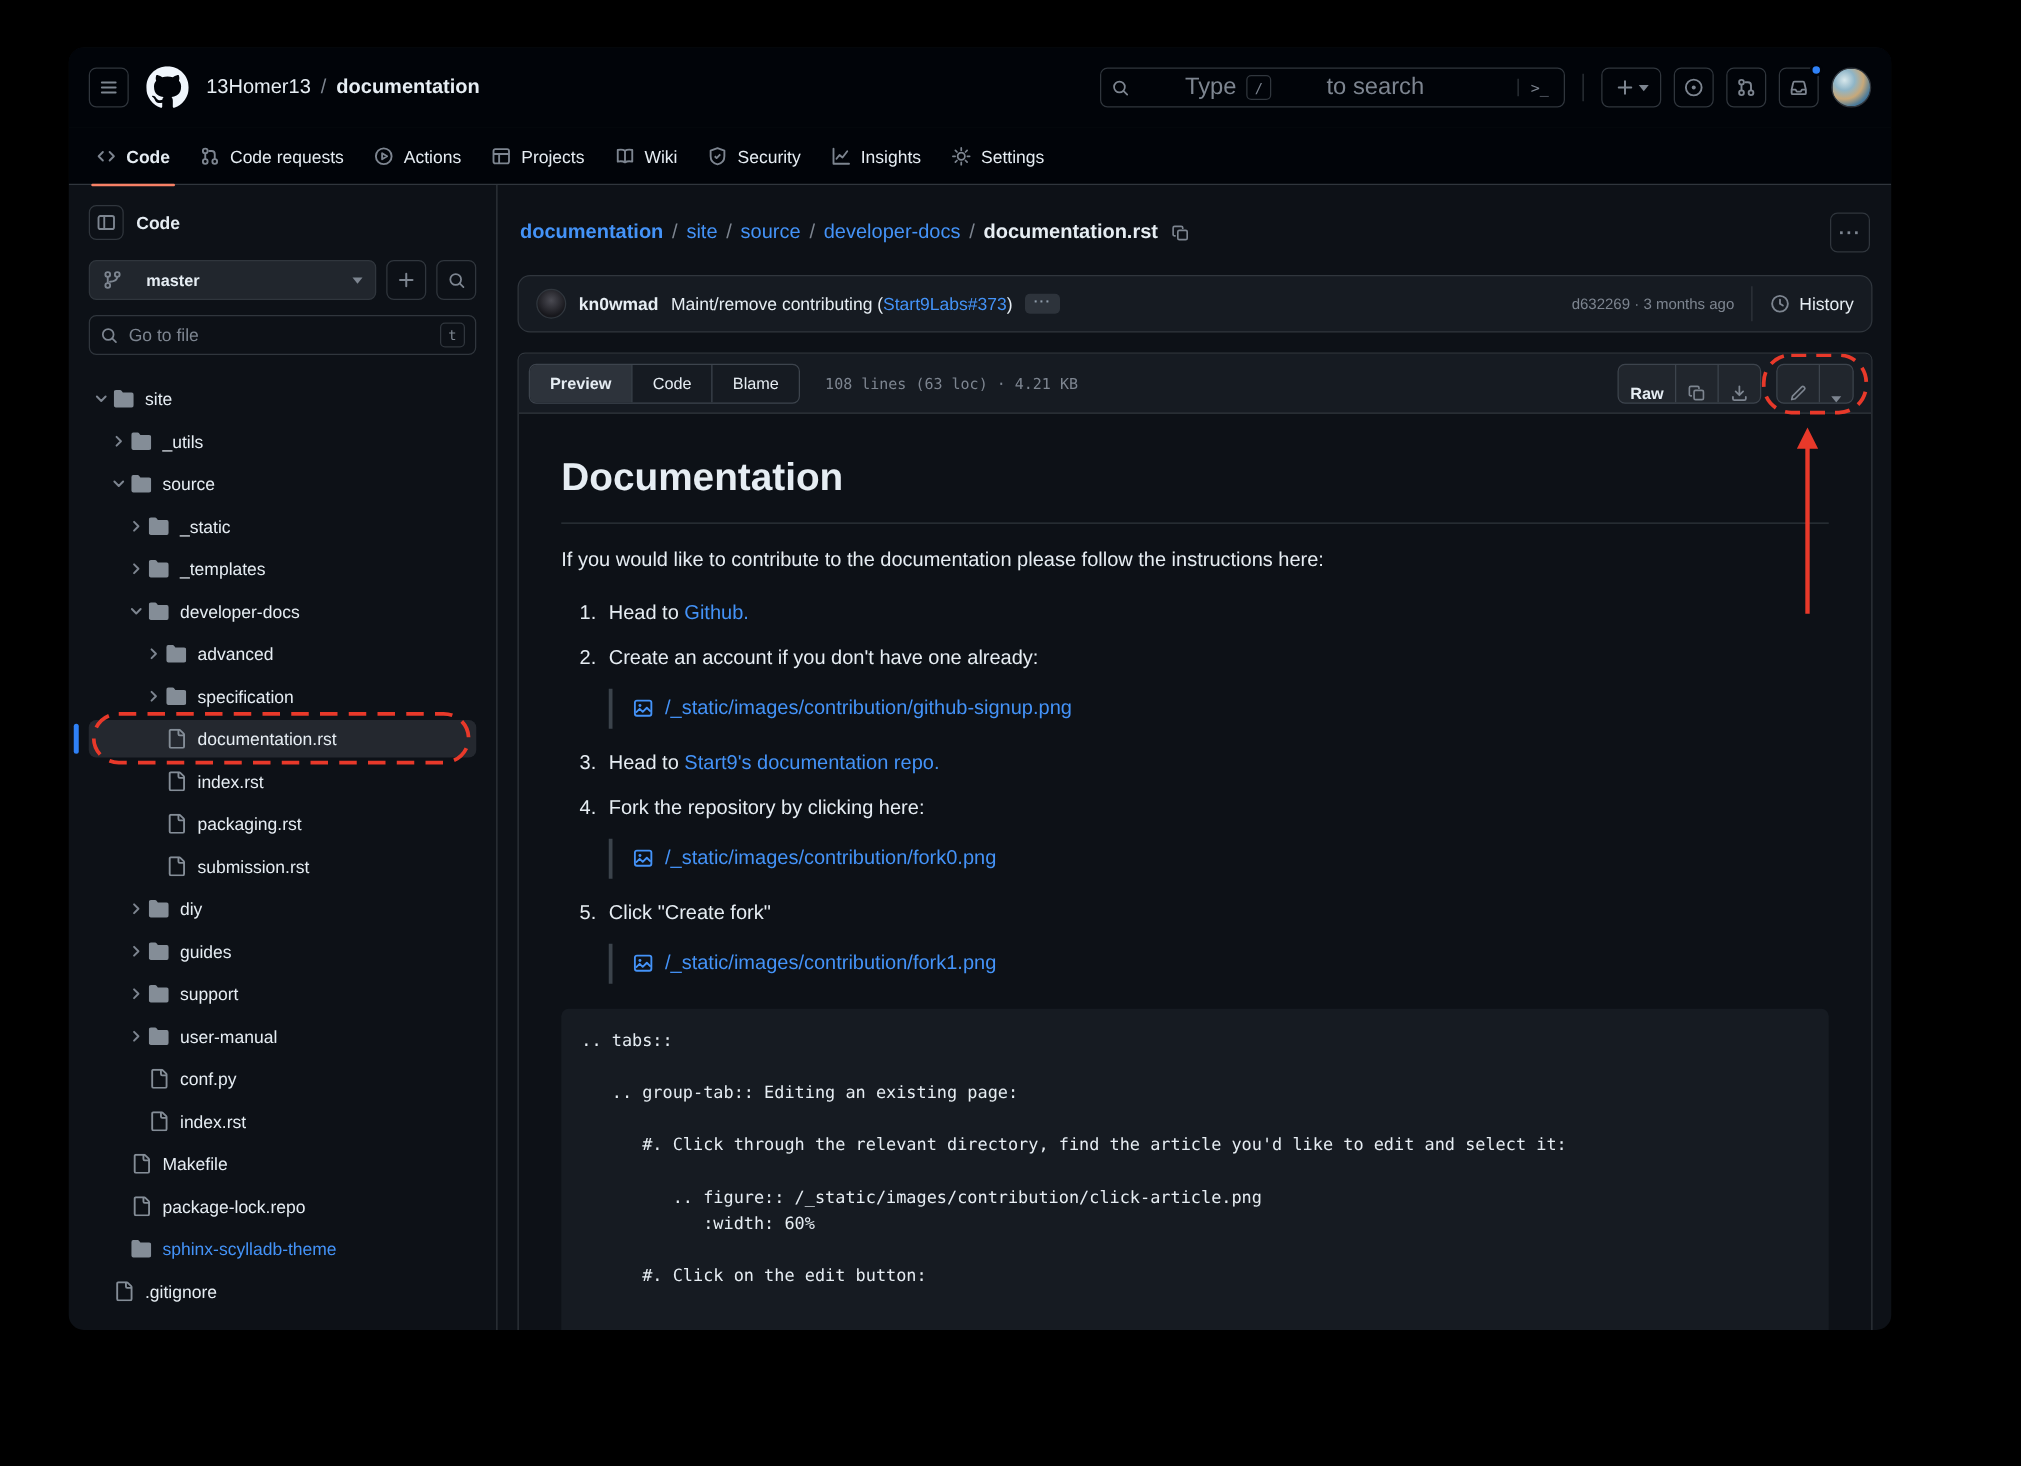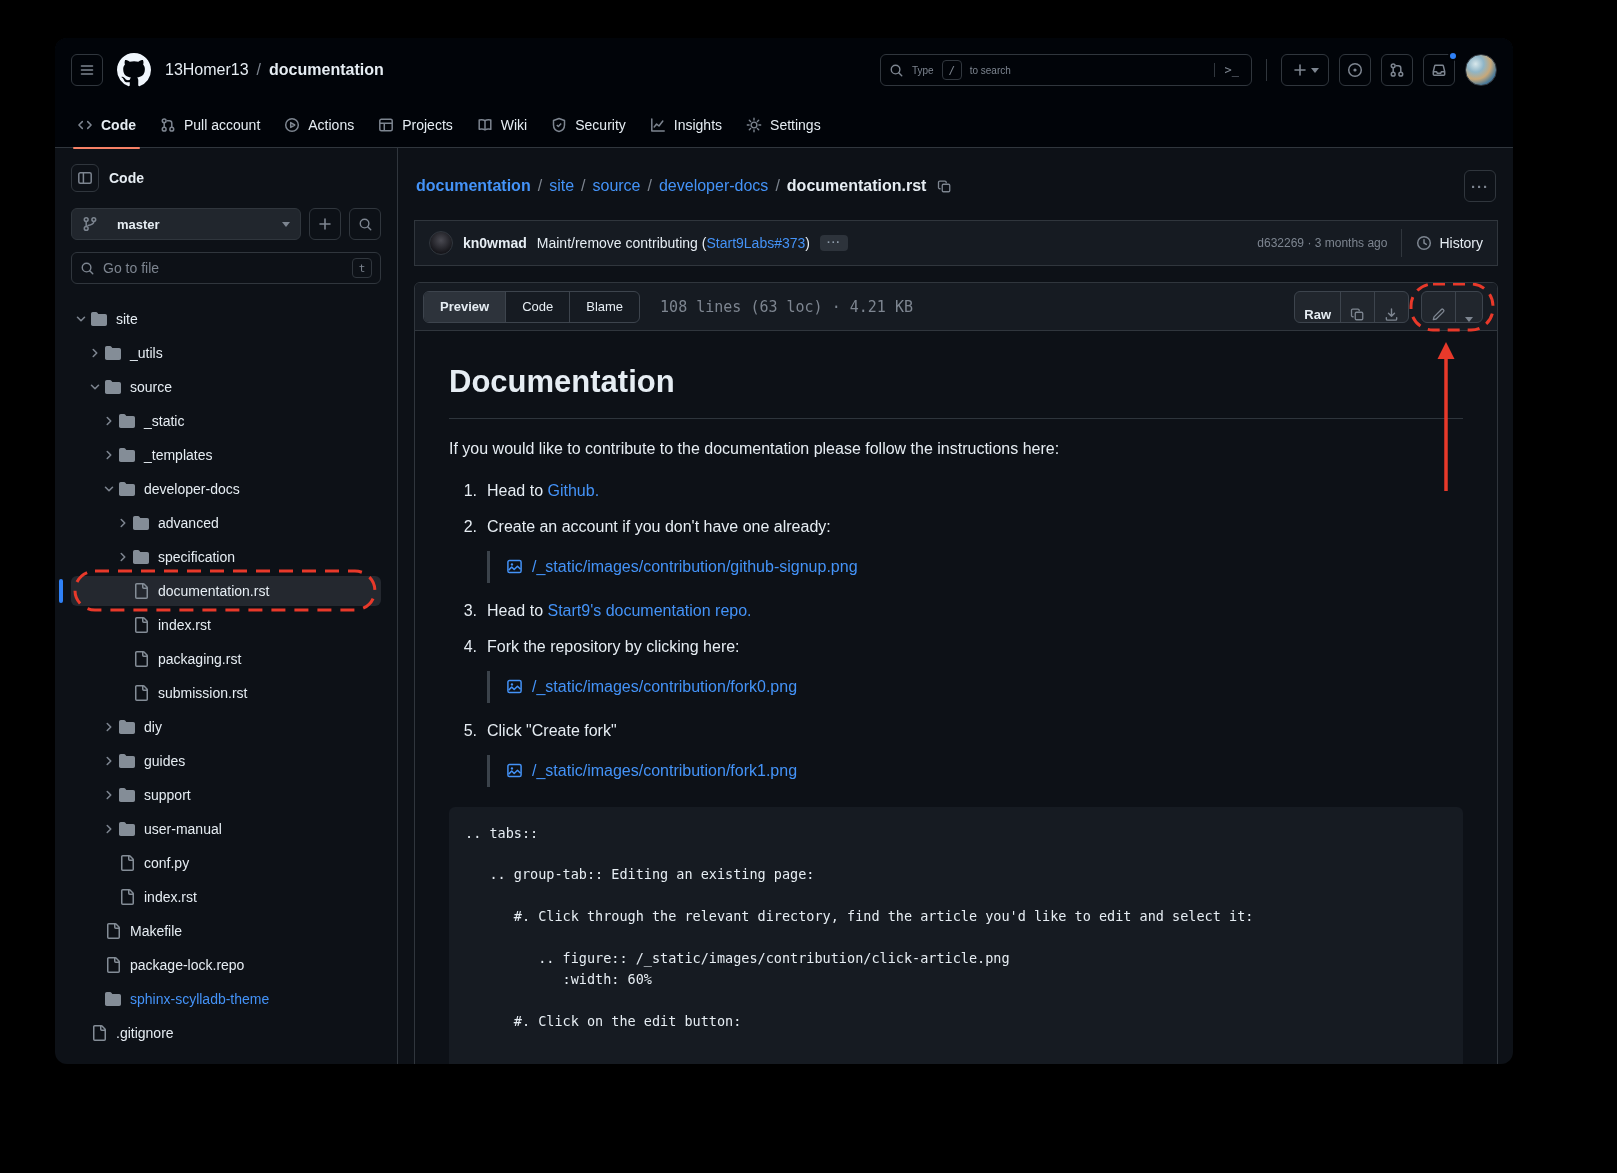--- a/index.html
+++ b/index.html
@@ -20,21 +20,21 @@
   .icon-btn{width:32px;height:32px;border:1px solid var(--border);border-radius:6px;display:flex;
     align-items:center;justify-content:center;color:var(--muted);background:transparent;position:relative;flex:none;}
   .logo{color:#f0f6fc;flex:none;}
   .ctx{display:flex;align-items:center;gap:8px;font-size:16px;white-space:nowrap;}
   .ctx .owner{color:var(--fg);}
   .ctx .sep{color:var(--muted);}
   .ctx .repo{font-weight:700;}
   .topbar-right{margin-left:auto;display:flex;align-items:center;gap:10px;}
   .searchbox{width:372px;height:32px;border:1px solid var(--border);border-radius:6px;display:flex;
     align-items:center;gap:8px;padding:0 8px;color:var(--muted);}
-  .searchbox .ph{font-size:10px;}
+  .searchbox .ph{font-size:19px;margin-left:36px;}
   .kbd{min-width:20px;height:20px;border:1px solid var(--border);border-radius:4px;display:flex;align-items:center;
     justify-content:center;font-family:"DejaVu Sans Mono",monospace;font-size:11px;color:var(--muted);padding:0 4px;}
   .cmdk{margin-left:auto;border-left:1px solid var(--border);padding:0 4px 0 10px;
     font-family:"DejaVu Sans Mono",monospace;font-size:12px;color:var(--muted);}
   .vdiv{width:1px;height:22px;background:var(--border);margin:0 4px;flex:none;}
   .plus-btn{width:48px;gap:3px;}
   .caret{width:0;height:0;border-left:4px solid transparent;border-right:4px solid transparent;
     border-top:5px solid currentColor;}
   .notif-dot{position:absolute;top:-4px;right:-4px;width:10px;height:10px;border-radius:50%;
     background:var(--accent);border:2px solid var(--header);}
@@ -95,21 +95,21 @@
 
   
   .crumbs{display:flex;align-items:center;gap:7px;font-size:16px;margin:2px 2px 18px 2px;position:relative;}
   .crumbs a{color:var(--link);text-decoration:none;}
   .crumbs .first{font-weight:700;}
   .crumbs .sep{color:var(--muted);}
   .crumbs .current{font-weight:700;color:var(--fg);}
   .crumbs .copy{color:var(--muted);margin-left:4px;display:flex;cursor:pointer;}
   .crumbs .kebab-btn{margin-left:auto;font-weight:700;color:var(--muted);letter-spacing:1px;font-size:15px;}
 
-  .commit-bar{border:1px solid var(--border);background:var(--box);border-radius:0;height:46px;display:flex;
+  .commit-bar{border:1px solid var(--border);background:var(--box);border-radius:10px;height:46px;display:flex;
     align-items:center;gap:10px;padding:0 14px;margin-bottom:16px;}
   .c-avatar{width:24px;height:24px;border-radius:50%;flex:none;
     background:radial-gradient(circle at 50% 38%, #4a4a52 0%, #17171c 70%);border:1px solid #30363d;}
   .c-author{font-weight:700;}
   .c-msg{color:var(--fg);white-space:nowrap;}
   .c-msg a{color:var(--link);text-decoration:none;}
   .c-ellipsis{background:#2d333b;color:#909dab;border-radius:4px;padding:1px 7px;font-weight:700;
     font-size:11px;letter-spacing:1px;line-height:1.2;cursor:pointer;}
   .commit-right{margin-left:auto;display:flex;align-items:center;gap:14px;}
   .c-meta{color:var(--muted);font-size:12px;white-space:nowrap;}
@@ -118,21 +118,21 @@
   .history-btn .h-ic{color:var(--muted);display:flex;}
 
   .file-box{border:1px solid var(--border);border-radius:6px;position:relative;min-height:760px;overflow:hidden;}
   .file-toolbar{height:48px;background:var(--box);border-bottom:1px solid var(--border);display:flex;
     align-items:center;gap:10px;padding:0 8px;}
   .seg{display:flex;border:1px solid var(--border2);border-radius:6px;overflow:hidden;height:32px;}
   .seg-btn{padding:0 16px;display:flex;align-items:center;font-size:13px;color:var(--fg);
     border-left:1px solid var(--border2);cursor:pointer;}
   .seg-btn:first-child{border-left:none;}
   .seg-btn.active{background:#2d333b;font-weight:700;}
-  .f-meta{font-family:"DejaVu Sans Mono",monospace;font-size:15px;color:var(--muted);margin-left:10px;white-space:nowrap;}
+  .f-meta{font-family:"DejaVu Sans Mono",monospace;font-size:12px;color:var(--muted);margin-left:10px;white-space:nowrap;}
   .toolbar-right{margin-left:auto;display:flex;align-items:center;gap:12px;}
   .btn-group{display:flex;border:1px solid var(--border2);border-radius:6px;overflow:hidden;height:32px;
     background:var(--btn);}
   .bg-btn{display:flex;align-items:flex-end;justify-content:center;padding:0 9px;color:var(--muted);
     border-left:1px solid var(--border2);font-size:13px;cursor:pointer;}
   .bg-btn:first-child{border-left:none;}
   .bg-btn .raw-label{color:var(--fg);font-weight:700;font-size:13px;}
   .edit-wrap{position:relative;margin-right:6px;}
   .annot-ring{position:absolute;left:-12px;top:-9px;width:86px;height:50px;pointer-events:none;
     overflow:visible;z-index:4;}
@@ -242,21 +242,21 @@
     </div>
     <div class="tab">
       <span class="tab-icon">
           <svg viewBox="0 0 16 16" width="16" height="16" fill="none" stroke="currentColor" stroke-width="1.5" stroke-linecap="round">
             <circle cx="4.2" cy="3.8" r="1.9"></circle>
             <circle cx="4.2" cy="12.2" r="1.9"></circle>
             <circle cx="11.8" cy="12.2" r="1.9"></circle>
             <path d="M4.2 5.7v4.6M7.4 3.8h1.9c1.4 0 2.5 1.1 2.5 2.5v4"></path>
           </svg>
         </span>
-      <span class="tab-label">Pull account</span>
+      <span class="tab-label">Code requests</span>
     </div>
     <div class="tab">
       <span class="tab-icon">
           <svg viewBox="0 0 16 16" width="16" height="16" fill="none" stroke="currentColor" stroke-width="1.5" stroke-linejoin="round">
             <circle cx="8" cy="8" r="6.3"></circle>
             <path d="M6.7 5.6 10.7 8l-4 2.4Z"></path>
           </svg>
         </span>
       <span class="tab-label">Actions</span>
     </div>

